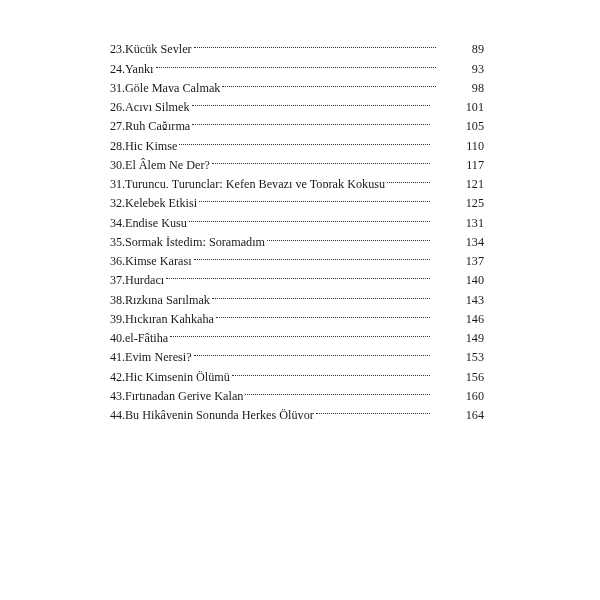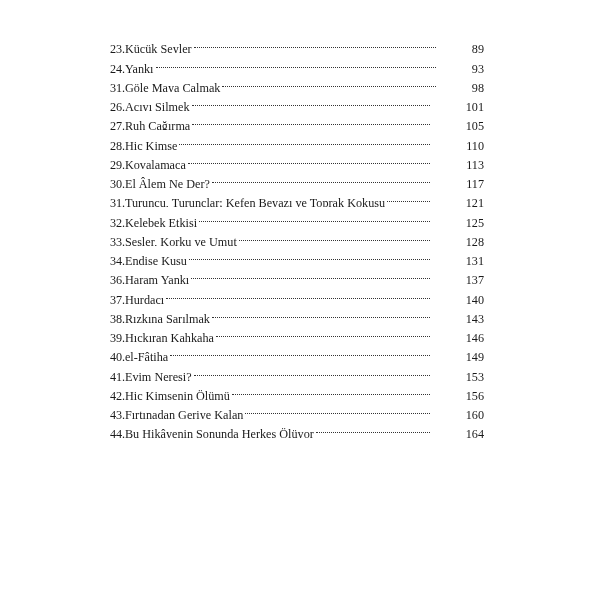--- a/index.html
+++ b/index.html
@@ -94,58 +94,52 @@
       <span class="toc-leader"></span>
       <span class="toc-page">105</span>
     </div>
   <div class="toc-row">
       <span class="toc-num">28.</span>
       <span class="toc-title">Hiç Kimse</span>
       <span class="toc-leader"></span>
       <span class="toc-page">110</span>
     </div>
   <div class="toc-row">
-      <span class="toc-num">29.</span>
-      <span class="toc-title">Kovalamaca</span>
-      <span class="toc-leader"></span>
-      <span class="toc-page">113</span>
-    </div>
-  <div class="toc-row">
       <span class="toc-num">30.</span>
       <span class="toc-title">El Âlem Ne Der?</span>
       <span class="toc-leader"></span>
       <span class="toc-page">117</span>
     </div>
   <div class="toc-row">
       <span class="toc-num">31.</span>
       <span class="toc-title">Turuncu, Turunçlar; Kefen Beyazı ve Toprak Kokusu</span>
       <span class="toc-leader"></span>
       <span class="toc-page">121</span>
     </div>
   <div class="toc-row">
       <span class="toc-num">32.</span>
       <span class="toc-title">Kelebek Etkisi</span>
       <span class="toc-leader"></span>
       <span class="toc-page">125</span>
     </div>
   <div class="toc-row">
-      <span class="toc-num">33.</span>
-      <span class="toc-title">Sesler, Korku ve Umut</span>
-      <span class="toc-leader"></span>
-      <span class="toc-page">128</span>
-    </div>
-  <div class="toc-row">
       <span class="toc-num">34.</span>
       <span class="toc-title">Endişe Kuşu</span>
       <span class="toc-leader"></span>
       <span class="toc-page">131</span>
     </div>
   <div class="toc-row">
+      <span class="toc-num">35.</span>
+      <span class="toc-title">Sormak İstedim; Soramadım</span>
+      <span class="toc-leader"></span>
+      <span class="toc-page">134</span>
+    </div>
+  <div class="toc-row">
       <span class="toc-num">36.</span>
-      <span class="toc-title">Haram Yankı</span>
+      <span class="toc-title">Kimse Karası</span>
       <span class="toc-leader"></span>
       <span class="toc-page">137</span>
     </div>
   <div class="toc-row">
       <span class="toc-num">37.</span>
       <span class="toc-title">Hurdacı</span>
       <span class="toc-leader"></span>
       <span class="toc-page">140</span>
     </div>
   <div class="toc-row">

